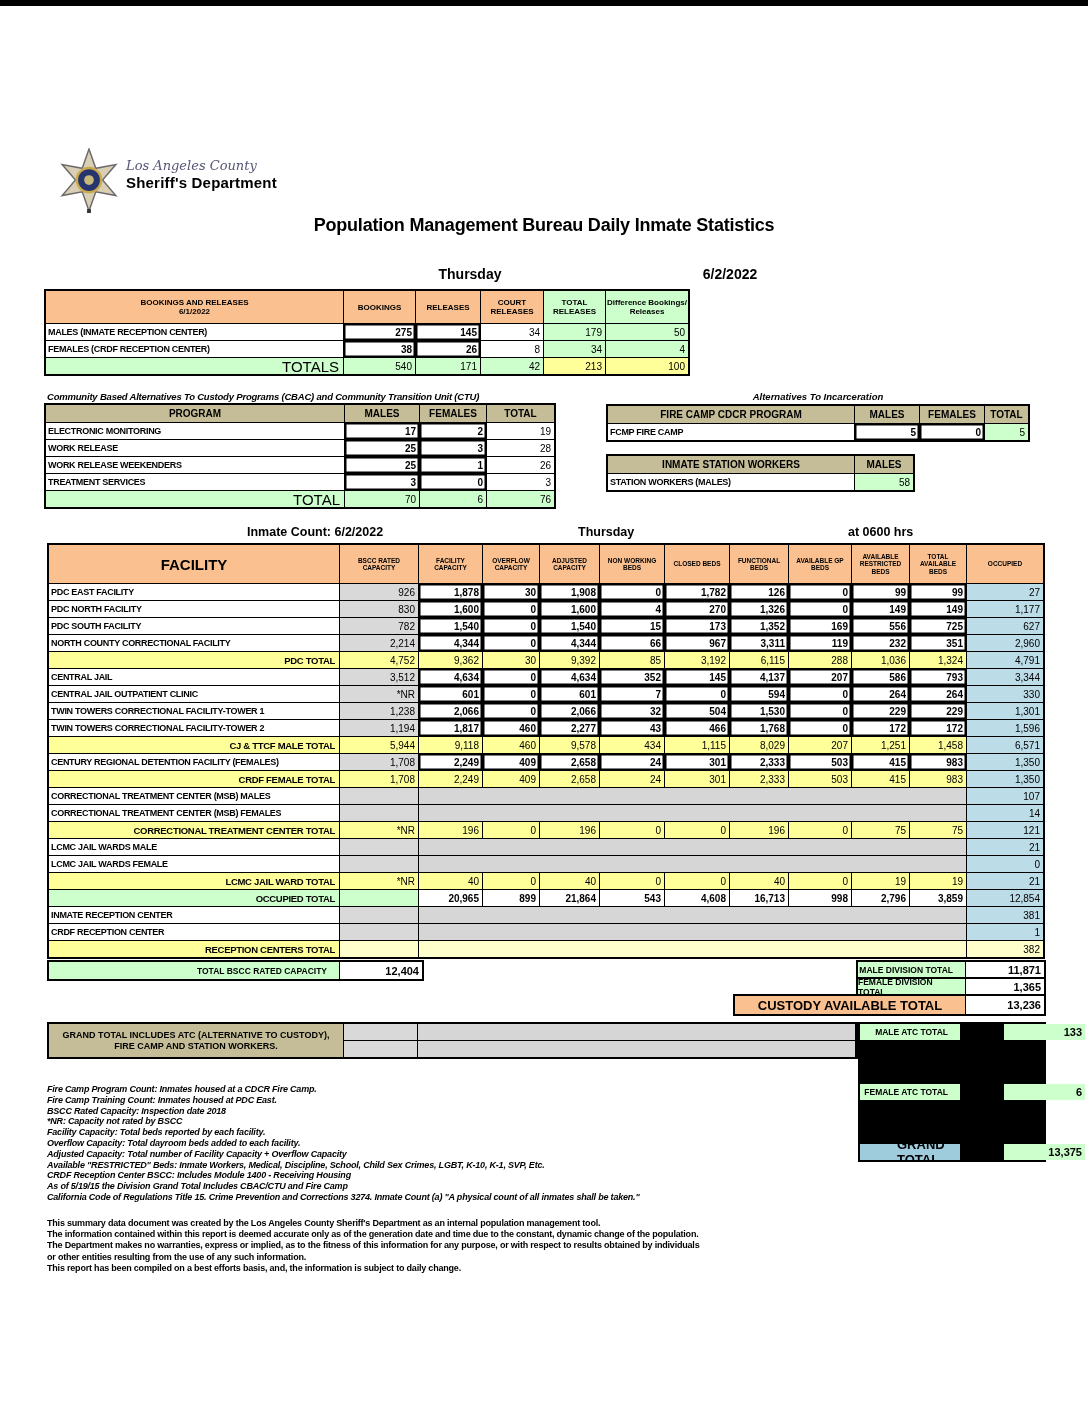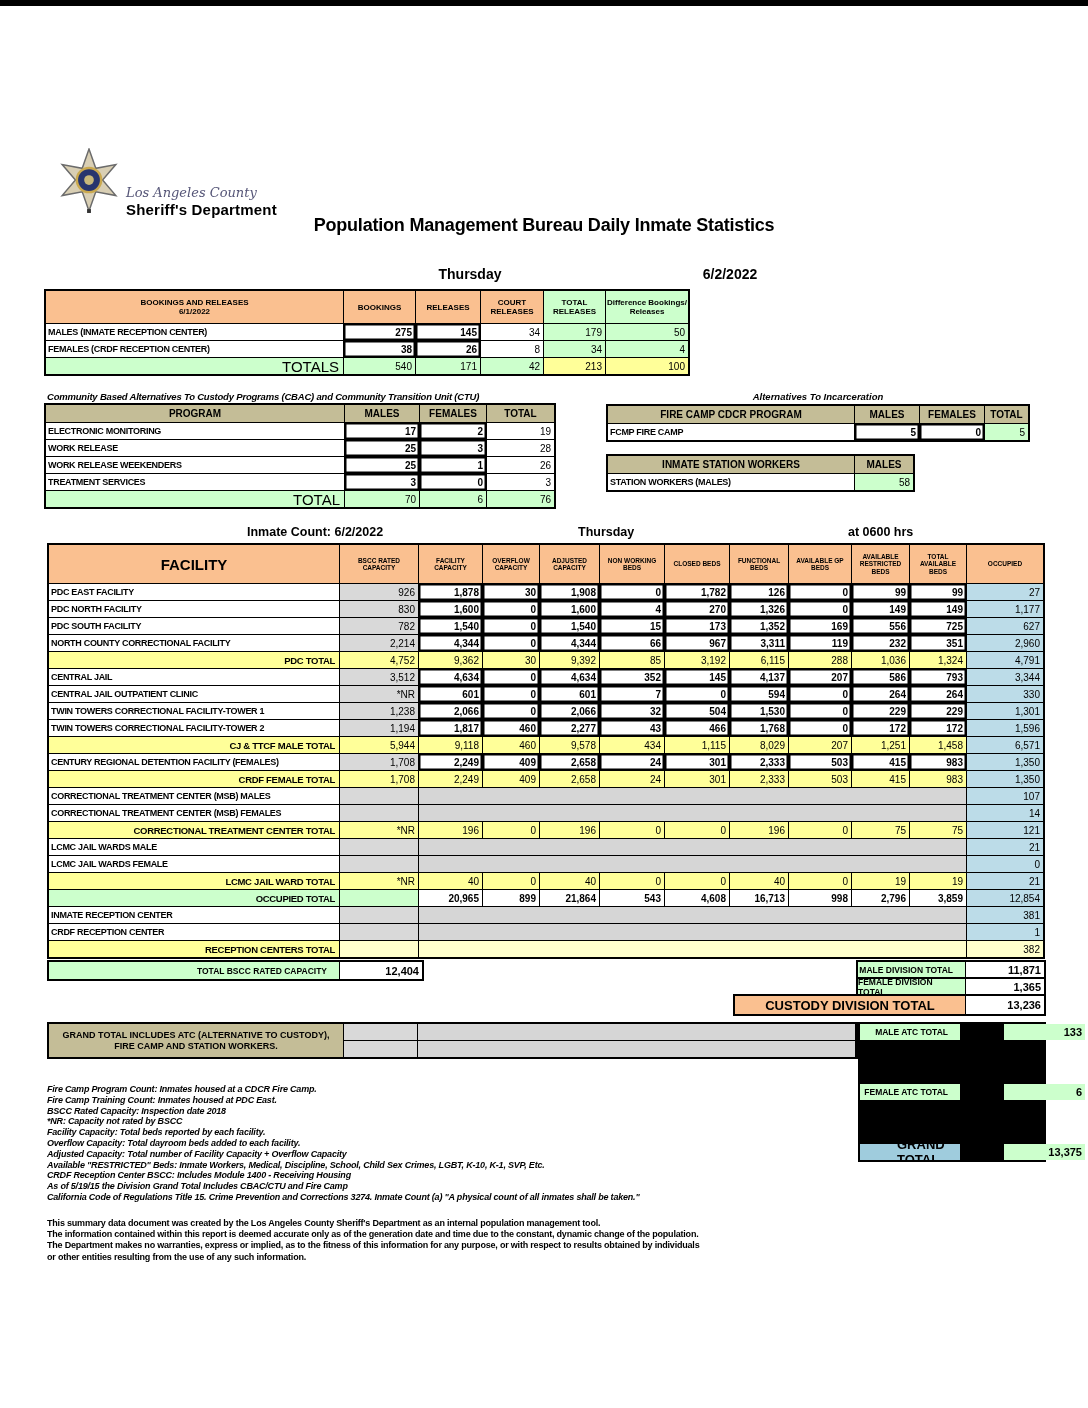--- a/index.html
+++ b/index.html
@@ -2,21 +2,21 @@
 <html><head>
 <meta charset="utf-8">
 <style>
   html,body{margin:0;padding:0;background:#888;}
   .page{position:relative;width:1088px;height:1408px;background:#fff;margin:0 auto;
         font-family:"Liberation Sans","DejaVu Sans",sans-serif;color:#000;overflow:hidden;}
   .abs{position:absolute;}
   .topbar{left:0;top:0;width:1088px;height:6px;background:#000;}
 
   
-  .logo{left:58px;top:148px;display:flex;align-items:flex-end;}
+  .logo{left:58px;top:148px;display:flex;align-items:flex-start;}
   .logo-text{margin-left:6px;margin-top:10px;}
   .agency1{font-family:"DejaVu Serif","Liberation Serif",serif;font-style:italic;color:#555577;font-size:13px;}
   .agency2{font-weight:bold;font-size:15px;letter-spacing:.2px;margin-top:1px;}
   .doc-title{left:0;top:215px;width:1088px;text-align:center;font-size:18px;font-weight:bold;letter-spacing:-.2px;}
   .dayline{font-size:14px;font-weight:bold;text-align:center;}
 
   
   .grid{display:grid;gap:1px;background:#000;border:2px solid #000;box-sizing:border-box;}
   .c{display:flex;align-items:center;background:#fff;overflow:hidden;box-sizing:border-box;}
   .num{justify-content:flex-end;padding-right:3px;font-size:10px;}
@@ -453,21 +453,21 @@
   </div>
   <div class="abs grid sum-r1">
     <div class="c sum-lab green">MALE DIVISION TOTAL</div>
     <div class="c sum-val">11,871</div>
   </div>
   <div class="abs grid sum-r2">
     <div class="c sum-lab green">FEMALE DIVISION TOTAL</div>
     <div class="c sum-val">1,365</div>
   </div>
   <div class="abs grid sum-r3">
-    <div class="c custody-lab peach">CUSTODY DIVISION TOTAL</div>
+    <div class="c custody-lab peach">CUSTODY AVAILABLE TOTAL</div>
     <div class="c sum-val">13,236</div>
   </div>
 
   <div class="abs grid atc-left">
     <div class="c khaki atc-note">GRAND TOTAL INCLUDES ATC (ALTERNATIVE TO CUSTODY), FIRE CAMP AND STATION WORKERS.</div>
     <div class="c grayc"></div>
     <div class="c graybar"></div>
     <div class="c grayc"></div>
     <div class="c graybar"></div>
   </div>
@@ -491,14 +491,15 @@
       <div>Available "RESTRICTED" Beds: Inmate Workers, Medical, Discipline, School, Child Sex Crimes,  LGBT, K-10, K-1, SVP, Etc.</div>
       <div>CRDF Reception Center BSCC: Includes Module 1400 - Receiving Housing</div>
       <div>As of 5/19/15 the Division Grand Total Includes CBAC/CTU and Fire Camp</div>
       <div>California Code of Regulations Title 15. Crime Prevention and Corrections 3274. Inmate Count (a) "A physical count of all inmates shall be taken."</div>
     </div>
   <div class="abs disclaimer">
       <div>This summary data document was created by the Los Angeles County Sheriff's Department as an internal population management tool.</div>
       <div>The information contained within this report is deemed accurate only as of the generation date and time due to the constant, dynamic change of the population.</div>
       <div>The Department makes no warranties, express or implied, as to the fitness of this information for any purpose, or with respect to results obtained by individuals</div>
       <div>or other entities resulting from the use of any such information.</div>
+      <div>This report has been compiled on a best efforts basis, and, the information is subject to daily change.</div>
     </div>
 </div>
 
 </body></html>

